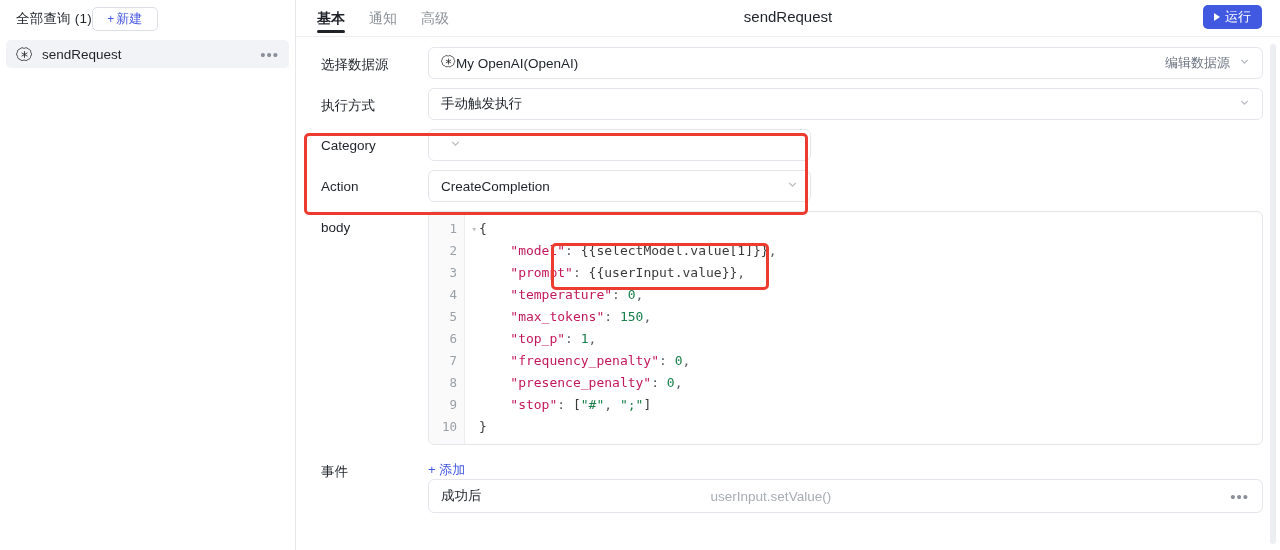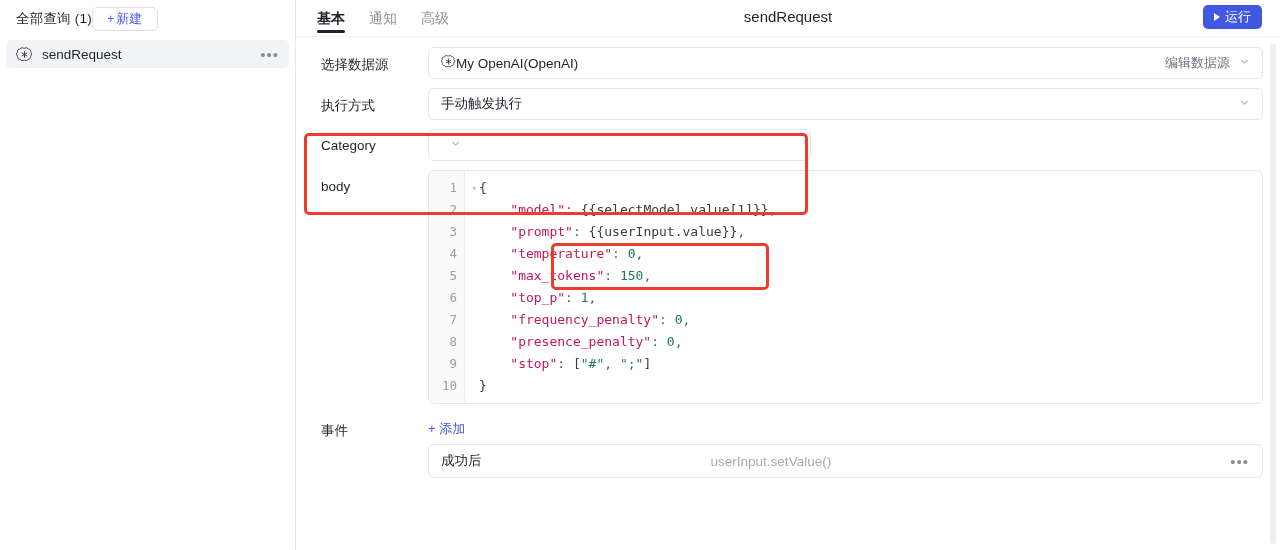--- a/index.html
+++ b/index.html
@@ -229,21 +229,20 @@
 
   
   .add-link {
     font-size: 13px;
     color: #4158e0;
     cursor: pointer;
     padding-top: 7px;
     display: inline-block;
   }
   .ev-row {
-    margin-top: 6px;
     height: 34px;
     border: 1px solid #e4e6eb;
     border-radius: 6px;
     display: flex;
     align-items: center;
     padding: 0 13px 0 12px;
     font-size: 13.5px;
     color: #1f2329;
     cursor: pointer;
   }
@@ -357,20 +356,31 @@
         <div class="row-label">Category</div>
         <div class="field field-narrow">
           <span class="chev">
             <svg width="13" height="13" viewBox="0 0 24 24" fill="none" stroke="currentColor" stroke-width="2">
                 <path d="M6 9l6 6 6-6"></path>
               </svg>
           </span>
         </div>
       </div>
 
+      <div class="row">
+        <div class="row-label">Action</div>
+        <div class="field field-narrow">
+          <span class="val">CreateCompletion</span>
+          <span class="chev">
+            <svg width="13" height="13" viewBox="0 0 24 24" fill="none" stroke="currentColor" stroke-width="2">
+                <path d="M6 9l6 6 6-6"></path>
+              </svg>
+          </span>
+        </div>
+      </div>
 
       <div class="row">
         <div class="row-label">body</div>
         <div class="editor">
           <div class="gutter" id="gutter">
               <div class="ln">1<span class="fold">▾</span></div>
               <div class="ln">2</div>
               <div class="ln">3</div>
               <div class="ln">4</div>
               <div class="ln">5</div>

